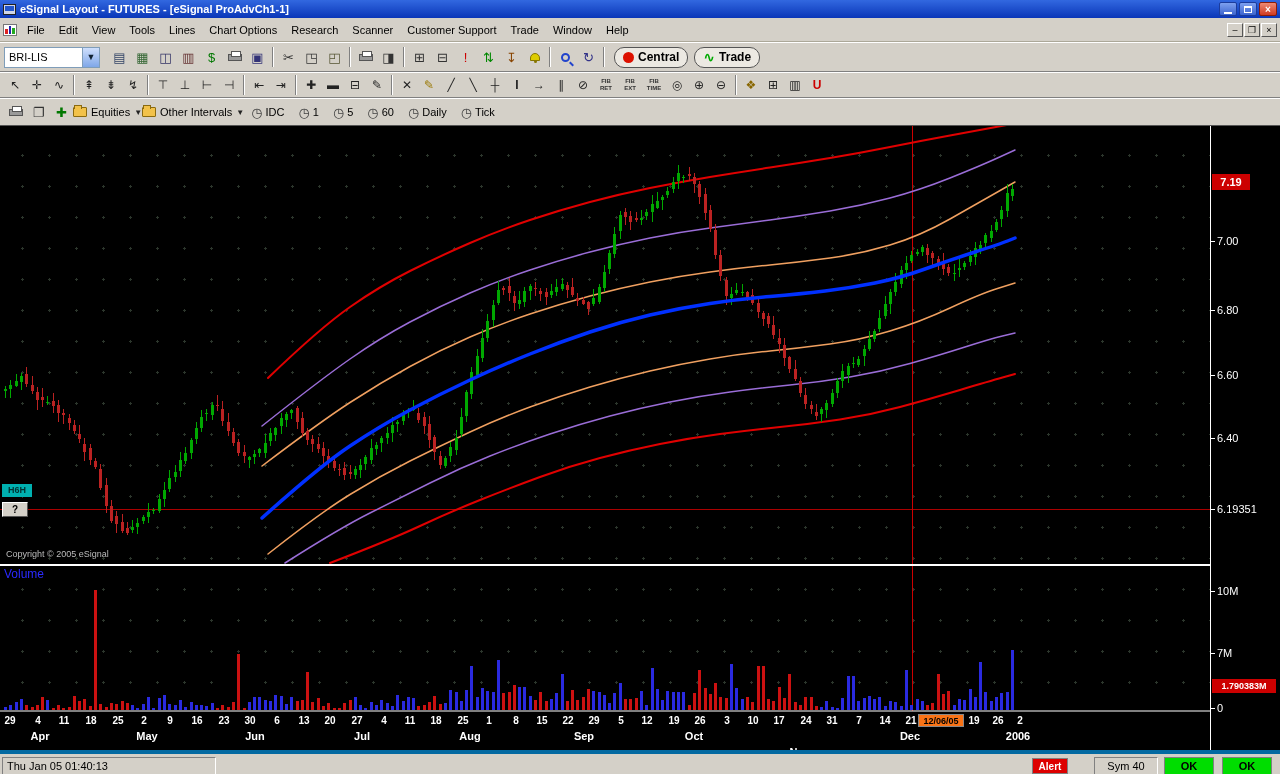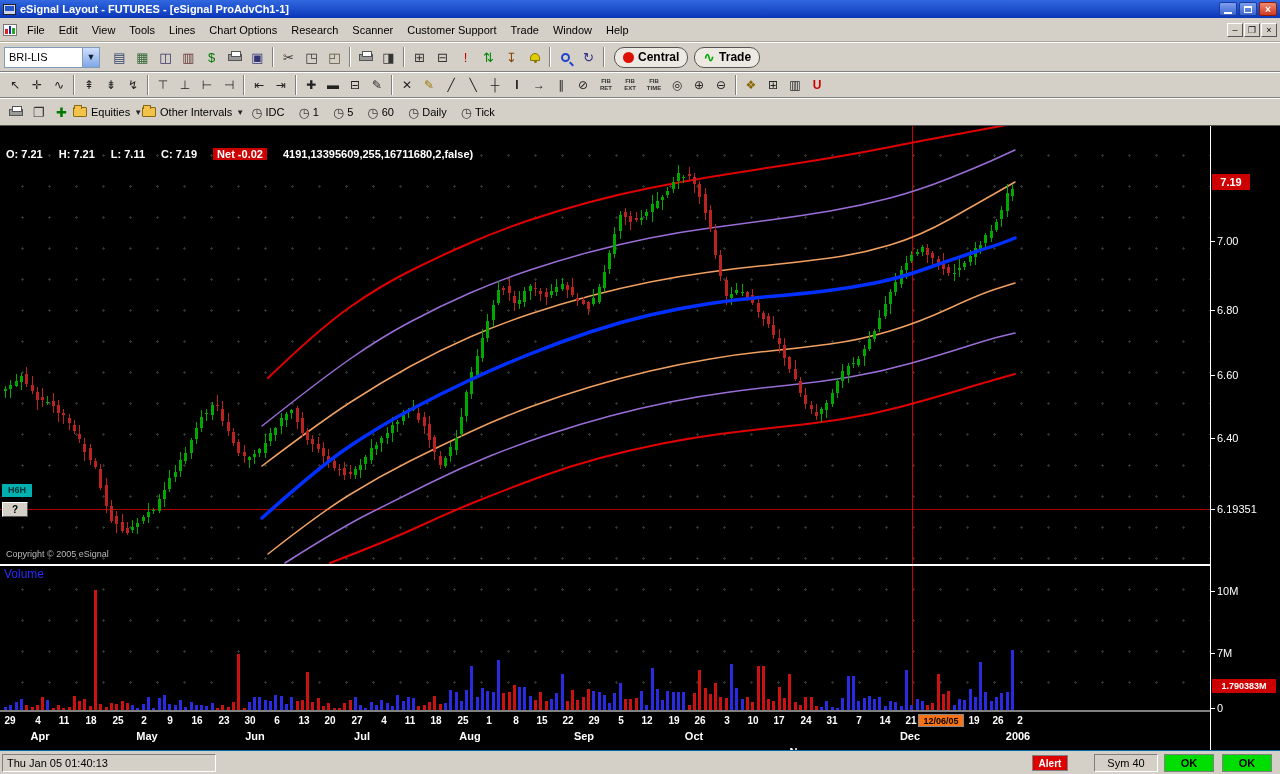--- a/index.html
+++ b/index.html
@@ -110,21 +110,21 @@
            border-left:1px solid #fff; }
   .ytick { position:absolute; left:6px; transform:translateY(-50%); font-size:11px; color:#fff; }
   .ydash { position:absolute; left:0; width:4px; height:1px; background:#fff; }
   .ybadge { position:absolute; left:1px; background:#cc0000; color:#fff; font-weight:bold;
             text-align:center; transform:translateY(-50%); }
   .lastbadge { width:38px; height:16px; font-size:11px; line-height:16px; }
   .volbadge { width:64px; height:14px; font-size:9px; line-height:14px; }
 
   
   .statusbar { position:absolute; top:750px; left:0; width:1280px; height:24px; background:#d4d0c8;
-               border-top:1px solid #0369a1; }
+               border-top:4px solid #0369a1; }
   .panel { border:1px solid; border-color:#808080 #fff #fff #808080; }
   .time { position:absolute; left:2px; top:3px; width:214px; height:18px; font-size:11px;
           line-height:16px; padding-left:4px; color:#000; }
   .alertbadge { position:absolute; left:1032px; top:4px; width:36px; height:16px; background:#dd0000;
           color:#fff; font-size:10px; font-weight:bold; text-align:center; line-height:16px;
           border:1px solid #808080; }
   .symbadge { position:absolute; left:1094px; top:3px; width:64px; height:18px; font-size:11px;
           text-align:center; line-height:16px; color:#000; }
   .okbadge { position:absolute; top:3px; width:50px; height:18px; background:#00dd00; color:#000;
           font-size:11px; font-weight:bold; text-align:center; line-height:16px;
@@ -336,28 +336,20 @@
           <path d="M5.5,259.7L5.5,271.6M10.5,253.6L10.5,272.1M16.5,248.4L16.5,261.4M21.5,246.5L21.5,263.7M47.5,269.5L47.5,278.8M132.5,393.7L132.5,407.0M137.5,391.8L137.5,408.1M143.5,389.1L143.5,398.1M148.5,376.7L148.5,397.2M153.5,382.4L153.5,388.2M159.5,368.1L159.5,387.2M164.5,355.8L164.5,381.0M169.5,343.9L169.5,366.3M175.5,338.9L175.5,356.2M180.5,326.2L180.5,351.3M185.5,321.3L185.5,338.2M191.5,311.5L191.5,332.9M196.5,296.1L196.5,317.8M201.5,283.8L201.5,306.3M206.5,282.6L206.5,295.3M212.5,276.3L212.5,294.2M249.5,329.6L249.5,342.0M254.5,324.2L254.5,337.9M259.5,321.7L259.5,330.9M265.5,307.8L265.5,332.1M270.5,301.7L270.5,320.3M275.5,300.7L275.5,314.8M281.5,287.4L281.5,307.9M286.5,286.2L286.5,301.2M291.5,282.5L291.5,293.4M355.5,340.0L355.5,353.4M360.5,332.7L360.5,352.4M365.5,329.2L365.5,344.4M371.5,313.2L371.5,338.1M376.5,316.0L376.5,329.3M381.5,309.8L381.5,325.7M387.5,301.2L387.5,318.0M392.5,290.5L392.5,316.2M397.5,293.5L397.5,305.6M403.5,284.0L403.5,299.2M408.5,282.1L408.5,292.2M413.5,274.4L413.5,285.4M445.5,330.3L445.5,342.0M450.5,316.4L450.5,336.2M456.5,303.5L456.5,329.2M461.5,281.9L461.5,311.1M466.5,264.3L466.5,295.6M471.5,241.2L471.5,272.7M477.5,222.5L477.5,250.5M482.5,203.0L482.5,235.6M487.5,187.7L487.5,216.2M493.5,174.2L493.5,200.7M498.5,155.3L498.5,179.3M519.5,164.7L519.5,182.8M524.5,160.8L524.5,180.8M530.5,158.4L530.5,173.8M551.5,158.2L551.5,171.5M556.5,153.1L556.5,170.2M562.5,152.4L562.5,164.7M593.5,163.4L593.5,179.6M599.5,158.2L599.5,178.3M604.5,139.0L604.5,166.4M609.5,124.0L609.5,147.5M614.5,101.1L614.5,132.1M620.5,84.9L620.5,112.9M641.5,84.0L641.5,99.0M646.5,83.0L646.5,93.8M652.5,69.2L652.5,95.5M657.5,65.5L657.5,83.4M662.5,68.8L662.5,83.8M667.5,61.3L667.5,72.2M673.5,50.5L673.5,66.7M678.5,39.2L678.5,63.3M683.5,48.5L683.5,57.4M731.5,161.4L731.5,178.8M736.5,156.6L736.5,169.0M742.5,157.9L742.5,169.9M821.5,281.3L821.5,296.0M826.5,274.2L826.5,292.3M832.5,263.1L832.5,281.0M837.5,251.8L837.5,272.0M842.5,237.7L842.5,262.0M848.5,236.6L848.5,257.2M853.5,231.2L853.5,242.1M858.5,230.0L858.5,240.6M864.5,219.1L864.5,239.7M869.5,205.0L869.5,224.6M874.5,202.5L874.5,216.0M879.5,184.0L879.5,205.7M885.5,170.0L885.5,193.1M890.5,162.6L890.5,187.9M895.5,146.6L895.5,170.2M901.5,140.3L901.5,161.9M906.5,129.6L906.5,153.4M911.5,124.6L911.5,137.4M917.5,122.7L917.5,130.1M922.5,118.5L922.5,130.3M954.5,138.1L954.5,155.3M959.5,133.4L959.5,150.5M964.5,134.9L964.5,143.8M970.5,123.7L970.5,139.7M975.5,115.6L975.5,139.1M980.5,115.0L980.5,128.3M985.5,106.5L985.5,123.7M991.5,99.3L991.5,116.0M996.5,92.6L996.5,106.1M1001.5,79.6L1001.5,101.0M1007.5,58.1L1007.5,91.4M1012.5,58.2L1012.5,75.4" stroke="#00a800" stroke-width="1" fill="none" shape-rendering="crispEdges"></path>
           <path d="M26.5,240.6L26.5,261.0M32.5,249.5L32.5,268.4M37.5,261.0L37.5,283.7M42.5,262.4L42.5,281.1M53.5,267.3L53.5,286.5M58.5,274.4L58.5,295.7M63.5,283.3L63.5,298.2M69.5,287.8L69.5,304.0M74.5,293.7L74.5,308.3M79.5,299.1L79.5,317.2M84.5,311.6L84.5,335.4M90.5,318.3L90.5,339.3M95.5,332.3L95.5,343.2M100.5,338.4L100.5,363.8M106.5,351.8L106.5,387.4M111.5,373.9L111.5,396.8M116.5,385.4L116.5,406.7M122.5,387.6L122.5,407.2M127.5,395.6L127.5,409.0M217.5,269.2L217.5,284.5M222.5,275.1L222.5,300.2M228.5,287.1L228.5,310.4M233.5,302.4L233.5,319.5M238.5,313.4L238.5,329.8M244.5,318.5L244.5,336.6M297.5,280.2L297.5,303.2M302.5,285.8L302.5,311.1M307.5,301.7L307.5,319.0M312.5,308.5L312.5,325.6M318.5,310.8L318.5,327.1M323.5,316.3L323.5,338.4M328.5,323.0L328.5,342.0M334.5,332.2L334.5,344.6M339.5,337.6L339.5,349.8M344.5,335.7L344.5,354.4M350.5,338.5L350.5,353.0M418.5,281.6L418.5,297.4M424.5,285.6L424.5,307.5M429.5,289.9L429.5,322.4M434.5,309.1L434.5,333.6M440.5,325.2L440.5,343.4M503.5,160.3L503.5,169.2M509.5,152.4L509.5,175.2M514.5,164.7L514.5,184.5M535.5,156.3L535.5,169.8M540.5,162.3L540.5,175.4M546.5,161.6L546.5,179.0M567.5,155.8L567.5,172.0M572.5,152.4L572.5,170.8M577.5,166.6L577.5,180.1M583.5,170.8L583.5,179.4M588.5,174.6L588.5,189.2M625.5,82.1L625.5,98.7M630.5,85.1L630.5,103.8M636.5,85.9L636.5,95.6M689.5,40.7L689.5,54.8M694.5,46.5L694.5,66.9M699.5,54.7L699.5,77.6M705.5,61.5L705.5,94.1M710.5,79.3L710.5,106.3M715.5,98.2L715.5,133.1M720.5,124.4L720.5,155.3M726.5,151.2L726.5,178.9M747.5,164.7L747.5,174.7M752.5,163.4L752.5,178.9M758.5,170.9L758.5,192.1M763.5,185.1L763.5,199.5M768.5,187.4L768.5,202.0M773.5,189.9L773.5,213.0M779.5,203.1L779.5,227.4M784.5,211.5L784.5,239.6M789.5,229.7L789.5,246.8M795.5,234.4L795.5,255.3M800.5,250.5L800.5,270.6M805.5,261.9L805.5,283.2M811.5,275.2L811.5,287.7M816.5,278.2L816.5,294.4M927.5,118.0L927.5,137.4M932.5,124.7L932.5,138.6M938.5,130.1L938.5,143.8M943.5,127.3L943.5,149.2M948.5,138.2L948.5,150.3" stroke="#bb2222" stroke-width="1" fill="none" shape-rendering="crispEdges"></path>
           <path d="M4.0,262.9h3v2.2h-3zM9.0,258.8h3v4.5h-3zM15.0,255.2h3v4.6h-3zM20.0,250.3h3v5.8h-3zM46.0,276.2h3v1.0h-3zM131.0,400.6h3v3.0h-3zM136.0,396.9h3v3.7h-3zM142.0,390.7h3v4.7h-3zM147.0,385.8h3v5.2h-3zM152.0,384.4h3v1.0h-3zM158.0,373.2h3v12.2h-3zM163.0,364.4h3v8.9h-3zM168.0,351.8h3v10.8h-3zM174.0,345.7h3v4.8h-3zM179.0,334.2h3v11.1h-3zM184.0,327.4h3v7.7h-3zM190.0,313.5h3v13.0h-3zM195.0,301.6h3v11.8h-3zM200.0,290.6h3v11.4h-3zM205.0,287.1h3v1.3h-3zM211.0,278.5h3v10.1h-3zM248.0,331.1h3v3.2h-3zM253.0,328.2h3v2.9h-3zM258.0,323.2h3v3.9h-3zM264.0,317.1h3v9.4h-3zM269.0,307.2h3v7.5h-3zM274.0,302.2h3v6.6h-3zM280.0,291.8h3v7.7h-3zM285.0,287.9h3v5.7h-3zM290.0,284.4h3v2.8h-3zM354.0,343.4h3v5.3h-3zM359.0,339.2h3v4.7h-3zM364.0,330.9h3v7.5h-3zM370.0,322.1h3v11.4h-3zM375.0,319.2h3v3.6h-3zM380.0,311.8h3v4.7h-3zM386.0,306.8h3v5.5h-3zM391.0,299.3h3v7.7h-3zM396.0,295.9h3v1.6h-3zM402.0,289.4h3v5.2h-3zM407.0,284.8h3v1.1h-3zM412.0,283.0h3v1.0h-3zM444.0,332.1h3v8.3h-3zM449.0,321.2h3v9.2h-3zM455.0,312.0h3v11.7h-3zM460.0,291.2h3v17.0h-3zM465.0,266.1h3v23.4h-3zM470.0,246.1h3v22.1h-3zM476.0,229.8h3v19.2h-3zM481.0,212.2h3v19.9h-3zM486.0,194.9h3v16.6h-3zM492.0,179.0h3v15.4h-3zM497.0,163.6h3v13.0h-3zM518.0,173.9h3v4.1h-3zM523.0,165.4h3v10.3h-3zM529.0,160.4h3v4.8h-3zM550.0,165.4h3v3.8h-3zM555.0,160.8h3v5.2h-3zM561.0,158.1h3v4.5h-3zM592.0,172.0h3v5.9h-3zM598.0,161.0h3v14.5h-3zM603.0,145.9h3v15.8h-3zM608.0,126.6h3v16.8h-3zM613.0,107.7h3v20.0h-3zM619.0,89.0h3v16.2h-3zM640.0,91.5h3v2.0h-3zM645.0,85.7h3v3.9h-3zM651.0,78.2h3v8.1h-3zM656.0,74.6h3v6.9h-3zM661.0,70.9h3v3.5h-3zM666.0,64.7h3v4.7h-3zM672.0,55.6h3v7.0h-3zM677.0,47.1h3v7.4h-3zM682.0,51.4h3v1.0h-3zM730.0,168.2h3v3.3h-3zM735.0,163.6h3v3.3h-3zM741.0,165.6h3v1.0h-3zM820.0,282.9h3v5.4h-3zM825.0,277.3h3v7.0h-3zM831.0,266.6h3v11.5h-3zM836.0,255.4h3v12.0h-3zM841.0,245.3h3v9.6h-3zM847.0,240.4h3v8.9h-3zM852.0,236.8h3v1.0h-3zM857.0,233.3h3v5.4h-3zM863.0,222.9h3v7.5h-3zM868.0,212.7h3v10.4h-3zM873.0,204.7h3v8.7h-3zM878.0,192.2h3v11.0h-3zM884.0,178.0h3v11.5h-3zM889.0,166.3h3v12.1h-3zM894.0,156.0h3v10.4h-3zM900.0,143.5h3v14.9h-3zM905.0,136.7h3v7.2h-3zM910.0,128.5h3v6.3h-3zM916.0,126.2h3v2.1h-3zM921.0,121.4h3v4.4h-3zM953.0,147.3h3v1.0h-3zM958.0,141.6h3v1.9h-3zM963.0,136.8h3v4.3h-3zM969.0,129.7h3v6.6h-3zM974.0,122.3h3v8.4h-3zM979.0,118.7h3v5.1h-3zM984.0,109.1h3v8.1h-3zM990.0,104.9h3v6.6h-3zM995.0,96.2h3v8.2h-3zM1000.0,84.0h3v9.1h-3zM1006.0,67.3h3v17.4h-3zM1011.0,62.6h3v7.2h-3z" fill="#00a800" shape-rendering="crispEdges"></path>
           <path d="M25.0,248.4h3v9.4h-3zM31.0,258.9h3v6.1h-3zM36.0,265.8h3v8.6h-3zM41.0,270.9h3v2.9h-3zM52.0,275.0h3v5.1h-3zM57.0,278.7h3v8.4h-3zM62.0,287.0h3v1.7h-3zM68.0,291.9h3v5.4h-3zM73.0,299.4h3v5.3h-3zM78.0,308.2h3v5.2h-3zM83.0,317.7h3v8.5h-3zM89.0,322.2h3v11.4h-3zM94.0,334.9h3v6.2h-3zM99.0,343.2h3v18.3h-3zM105.0,359.0h3v21.0h-3zM110.0,380.3h3v14.2h-3zM115.0,390.3h3v7.5h-3zM121.0,395.6h3v9.3h-3zM126.0,401.9h3v4.9h-3zM216.0,278.6h3v1.3h-3zM221.0,282.8h3v11.8h-3zM227.0,296.2h3v8.6h-3zM232.0,306.4h3v10.8h-3zM237.0,316.4h3v10.1h-3zM243.0,325.8h3v4.6h-3zM296.0,282.2h3v13.9h-3zM301.0,292.1h3v14.5h-3zM306.0,304.5h3v9.9h-3zM311.0,313.0h3v4.8h-3zM317.0,317.8h3v5.5h-3zM322.0,322.4h3v7.4h-3zM327.0,330.3h3v6.1h-3zM333.0,335.3h3v7.1h-3zM338.0,342.5h3v1.0h-3zM343.0,341.9h3v6.6h-3zM349.0,345.7h3v2.7h-3zM417.0,286.6h3v7.1h-3zM423.0,291.1h3v8.9h-3zM428.0,298.2h3v16.1h-3zM433.0,310.8h3v14.7h-3zM439.0,329.5h3v9.3h-3zM502.0,162.1h3v1.5h-3zM508.0,160.2h3v6.9h-3zM513.0,169.9h3v7.1h-3zM534.0,161.8h3v1.4h-3zM539.0,165.3h3v2.8h-3zM545.0,166.0h3v5.1h-3zM566.0,158.5h3v5.6h-3zM571.0,161.3h3v7.5h-3zM576.0,171.8h3v3.1h-3zM582.0,173.8h3v3.9h-3zM587.0,176.3h3v6.7h-3zM624.0,85.5h3v5.9h-3zM629.0,90.4h3v5.5h-3zM635.0,91.8h3v2.1h-3zM688.0,47.9h3v2.5h-3zM693.0,51.2h3v6.4h-3zM698.0,58.1h3v12.9h-3zM704.0,68.3h3v18.6h-3zM709.0,83.6h3v19.0h-3zM714.0,104.1h3v24.4h-3zM719.0,128.7h3v21.3h-3zM725.0,153.8h3v16.0h-3zM746.0,166.3h3v6.2h-3zM751.0,168.9h3v7.7h-3zM757.0,176.7h3v9.4h-3zM762.0,187.3h3v5.6h-3zM767.0,189.8h3v7.9h-3zM772.0,199.1h3v9.4h-3zM778.0,211.7h3v6.3h-3zM783.0,219.0h3v13.2h-3zM788.0,231.4h3v11.1h-3zM794.0,243.2h3v9.4h-3zM799.0,254.8h3v11.9h-3zM804.0,269.4h3v8.9h-3zM810.0,278.7h3v4.2h-3zM815.0,285.7h3v4.4h-3zM926.0,122.3h3v6.9h-3zM931.0,127.2h3v4.8h-3zM937.0,133.1h3v3.9h-3zM942.0,135.0h3v7.8h-3zM947.0,140.8h3v6.5h-3z" fill="#bb2222" shape-rendering="crispEdges"></path>
           <path d="M4.0,584h3v-3.1h-3zM9.0,584h3v-5.0h-3zM15.0,584h3v-8.1h-3zM20.0,584h3v-11.4h-3zM46.0,584h3v-10.3h-3zM131.0,584h3v-5.3h-3zM136.0,584h3v-2.5h-3zM142.0,584h3v-6.3h-3zM147.0,584h3v-13.3h-3zM152.0,584h3v-2.5h-3zM158.0,584h3v-12.1h-3zM163.0,584h3v-14.6h-3zM168.0,584h3v-5.8h-3zM174.0,584h3v-5.5h-3zM179.0,584h3v-9.9h-3zM184.0,584h3v-3.4h-3zM190.0,584h3v-7.9h-3zM195.0,584h3v-5.3h-3zM200.0,584h3v-5.2h-3zM205.0,584h3v-3.7h-3zM211.0,584h3v-7.1h-3zM248.0,584h3v-8.5h-3zM253.0,584h3v-13.2h-3zM258.0,584h3v-12.6h-3zM264.0,584h3v-10.4h-3zM269.0,584h3v-8.9h-3zM274.0,584h3v-14.8h-3zM280.0,584h3v-14.1h-3zM285.0,584h3v-6.3h-3zM290.0,584h3v-13.2h-3zM354.0,584h3v-13.5h-3zM359.0,584h3v-5.3h-3zM364.0,584h3v-2.0h-3zM370.0,584h3v-8.5h-3zM375.0,584h3v-5.5h-3zM380.0,584h3v-10.5h-3zM386.0,584h3v-6.8h-3zM391.0,584h3v-4.1h-3zM396.0,584h3v-14.6h-3zM402.0,584h3v-9.0h-3zM407.0,584h3v-13.5h-3zM412.0,584h3v-12.4h-3zM444.0,584h3v-6.9h-3zM449.0,584h3v-20.0h-3zM455.0,584h3v-18.0h-3zM460.0,584h3v-8.7h-3zM465.0,584h3v-19.7h-3zM470.0,584h3v-44.0h-3zM476.0,584h3v-13.3h-3zM481.0,584h3v-22.5h-3zM486.0,584h3v-18.9h-3zM492.0,584h3v-18.3h-3zM497.0,584h3v-50.0h-3zM518.0,584h3v-23.5h-3zM523.0,584h3v-22.9h-3zM529.0,584h3v-14.3h-3zM550.0,584h3v-10.6h-3zM555.0,584h3v-16.8h-3zM561.0,584h3v-36.0h-3zM592.0,584h3v-19.2h-3zM598.0,584h3v-17.6h-3zM603.0,584h3v-15.0h-3zM608.0,584h3v-7.4h-3zM613.0,584h3v-16.9h-3zM619.0,584h3v-27.3h-3zM640.0,584h3v-18.8h-3zM645.0,584h3v-5.2h-3zM651.0,584h3v-42.0h-3zM656.0,584h3v-21.5h-3zM661.0,584h3v-9.9h-3zM666.0,584h3v-19.3h-3zM672.0,584h3v-18.4h-3zM677.0,584h3v-18.5h-3zM682.0,584h3v-18.3h-3zM730.0,584h3v-46.0h-3zM735.0,584h3v-22.2h-3zM741.0,584h3v-11.0h-3zM820.0,584h3v-2.7h-3zM825.0,584h3v-9.3h-3zM831.0,584h3v-3.0h-3zM836.0,584h3v-2.3h-3zM841.0,584h3v-12.2h-3zM847.0,584h3v-34.0h-3zM852.0,584h3v-34.0h-3zM857.0,584h3v-9.4h-3zM863.0,584h3v-11.9h-3zM868.0,584h3v-14.3h-3zM873.0,584h3v-10.6h-3zM878.0,584h3v-12.9h-3zM884.0,584h3v-4.0h-3zM889.0,584h3v-8.9h-3zM894.0,584h3v-7.7h-3zM900.0,584h3v-4.0h-3zM905.0,584h3v-40.0h-3zM910.0,584h3v-5.4h-3zM916.0,584h3v-11.1h-3zM921.0,584h3v-9.0h-3zM953.0,584h3v-5.2h-3zM958.0,584h3v-10.7h-3zM963.0,584h3v-9.8h-3zM969.0,584h3v-21.5h-3zM974.0,584h3v-12.6h-3zM979.0,584h3v-48.0h-3zM984.0,584h3v-17.9h-3zM990.0,584h3v-9.4h-3zM995.0,584h3v-12.9h-3zM1000.0,584h3v-17.1h-3zM1006.0,584h3v-18.2h-3zM1011.0,584h3v-60.0h-3z" fill="#2a2ae0" shape-rendering="crispEdges"></path>
           <path d="M25.0,584h3v-5.5h-3zM31.0,584h3v-3.1h-3zM36.0,584h3v-5.5h-3zM41.0,584h3v-13.4h-3zM52.0,584h3v-2.1h-3zM57.0,584h3v-5.2h-3zM62.0,584h3v-2.2h-3zM68.0,584h3v-3.0h-3zM73.0,584h3v-14.1h-3zM78.0,584h3v-8.9h-3zM83.0,584h3v-11.1h-3zM89.0,584h3v-4.0h-3zM94.0,584h3v-120.0h-3zM99.0,584h3v-5.8h-3zM105.0,584h3v-3.3h-3zM110.0,584h3v-6.7h-3zM115.0,584h3v-6.0h-3zM121.0,584h3v-8.7h-3zM126.0,584h3v-6.7h-3zM216.0,584h3v-2.4h-3zM221.0,584h3v-4.9h-3zM227.0,584h3v-3.4h-3zM232.0,584h3v-8.3h-3zM237.0,584h3v-56.0h-3zM243.0,584h3v-2.1h-3zM296.0,584h3v-9.5h-3zM301.0,584h3v-10.0h-3zM306.0,584h3v-38.0h-3zM311.0,584h3v-8.0h-3zM317.0,584h3v-12.4h-3zM322.0,584h3v-3.9h-3zM327.0,584h3v-7.1h-3zM333.0,584h3v-2.1h-3zM338.0,584h3v-2.4h-3zM343.0,584h3v-7.2h-3zM349.0,584h3v-10.2h-3zM417.0,584h3v-3.9h-3zM423.0,584h3v-4.7h-3zM428.0,584h3v-7.7h-3zM433.0,584h3v-13.8h-3zM439.0,584h3v-6.5h-3zM502.0,584h3v-17.2h-3zM508.0,584h3v-17.8h-3zM513.0,584h3v-24.8h-3zM534.0,584h3v-10.2h-3zM539.0,584h3v-18.0h-3zM545.0,584h3v-8.8h-3zM566.0,584h3v-9.4h-3zM571.0,584h3v-19.9h-3zM576.0,584h3v-10.5h-3zM582.0,584h3v-13.1h-3zM587.0,584h3v-21.3h-3zM624.0,584h3v-10.8h-3zM629.0,584h3v-11.4h-3zM635.0,584h3v-12.3h-3zM688.0,584h3v-4.9h-3zM693.0,584h3v-16.6h-3zM698.0,584h3v-40.0h-3zM704.0,584h3v-21.8h-3zM709.0,584h3v-15.6h-3zM714.0,584h3v-27.3h-3zM719.0,584h3v-12.6h-3zM725.0,584h3v-12.3h-3zM746.0,584h3v-12.6h-3zM751.0,584h3v-7.7h-3zM757.0,584h3v-44.0h-3zM762.0,584h3v-44.0h-3zM767.0,584h3v-11.4h-3zM772.0,584h3v-9.5h-3zM778.0,584h3v-22.7h-3zM783.0,584h3v-12.3h-3zM788.0,584h3v-36.0h-3zM794.0,584h3v-8.4h-3zM799.0,584h3v-5.0h-3zM804.0,584h3v-13.4h-3zM810.0,584h3v-12.6h-3zM815.0,584h3v-3.7h-3zM926.0,584h3v-5.1h-3zM931.0,584h3v-6.7h-3zM937.0,584h3v-36.0h-3zM942.0,584h3v-16.0h-3zM947.0,584h3v-18.8h-3z" fill="#cc1111" shape-rendering="crispEdges"></path>
           <path d="M262,392 Q320,340 350.0,320.0 Q380,300 410.0,284.0 Q440,268 470.0,254.0 Q500,240 530.0,228.0 Q560,216 590.0,206.0 Q620,196 650.0,189.0 Q680,182 710.0,177.5 Q740,173 770.0,170.5 Q800,168 825.0,165.0 Q850,162 875.0,157.0 Q900,152 925.0,143.0 Q950,134 975.0,126.0 Q1000,118 1007.5,115.0 L1015,112" fill="none" stroke="#0030ff" stroke-width="3.5" stroke-linecap="round"></path>
           <rect x="0" y="438" width="1210" height="2" fill="#ffffff"></rect>
           <rect x="0" y="584.5" width="1210" height="1" fill="#ffffff"></rect>
         </svg>
-      <div class="readout">
-        <span>O: 7.21</span>
-        <span>H: 7.21</span>
-        <span>L: 7.11</span>
-        <span>C: 7.19</span>
-        <span class="netbadge">Net -0.02</span>
-        <span class="study">4191,13395609,255,16711680,2,false)</span>
-      </div>
       <div class="h6h">H6H</div>
       <div class="qbtn">?</div>
       <div class="copyright">Copyright © 2005 eSignal</div>
       <div class="vollabel">Volume</div>
     </div>
     <div class="xaxis" id="xaxis">
         <span class="day" style="left: 10px;">29</span>
         <span class="day" style="left: 38px;">4</span>
         <span class="day" style="left: 64px;">11</span>
         <span class="day" style="left: 91px;">18</span>

